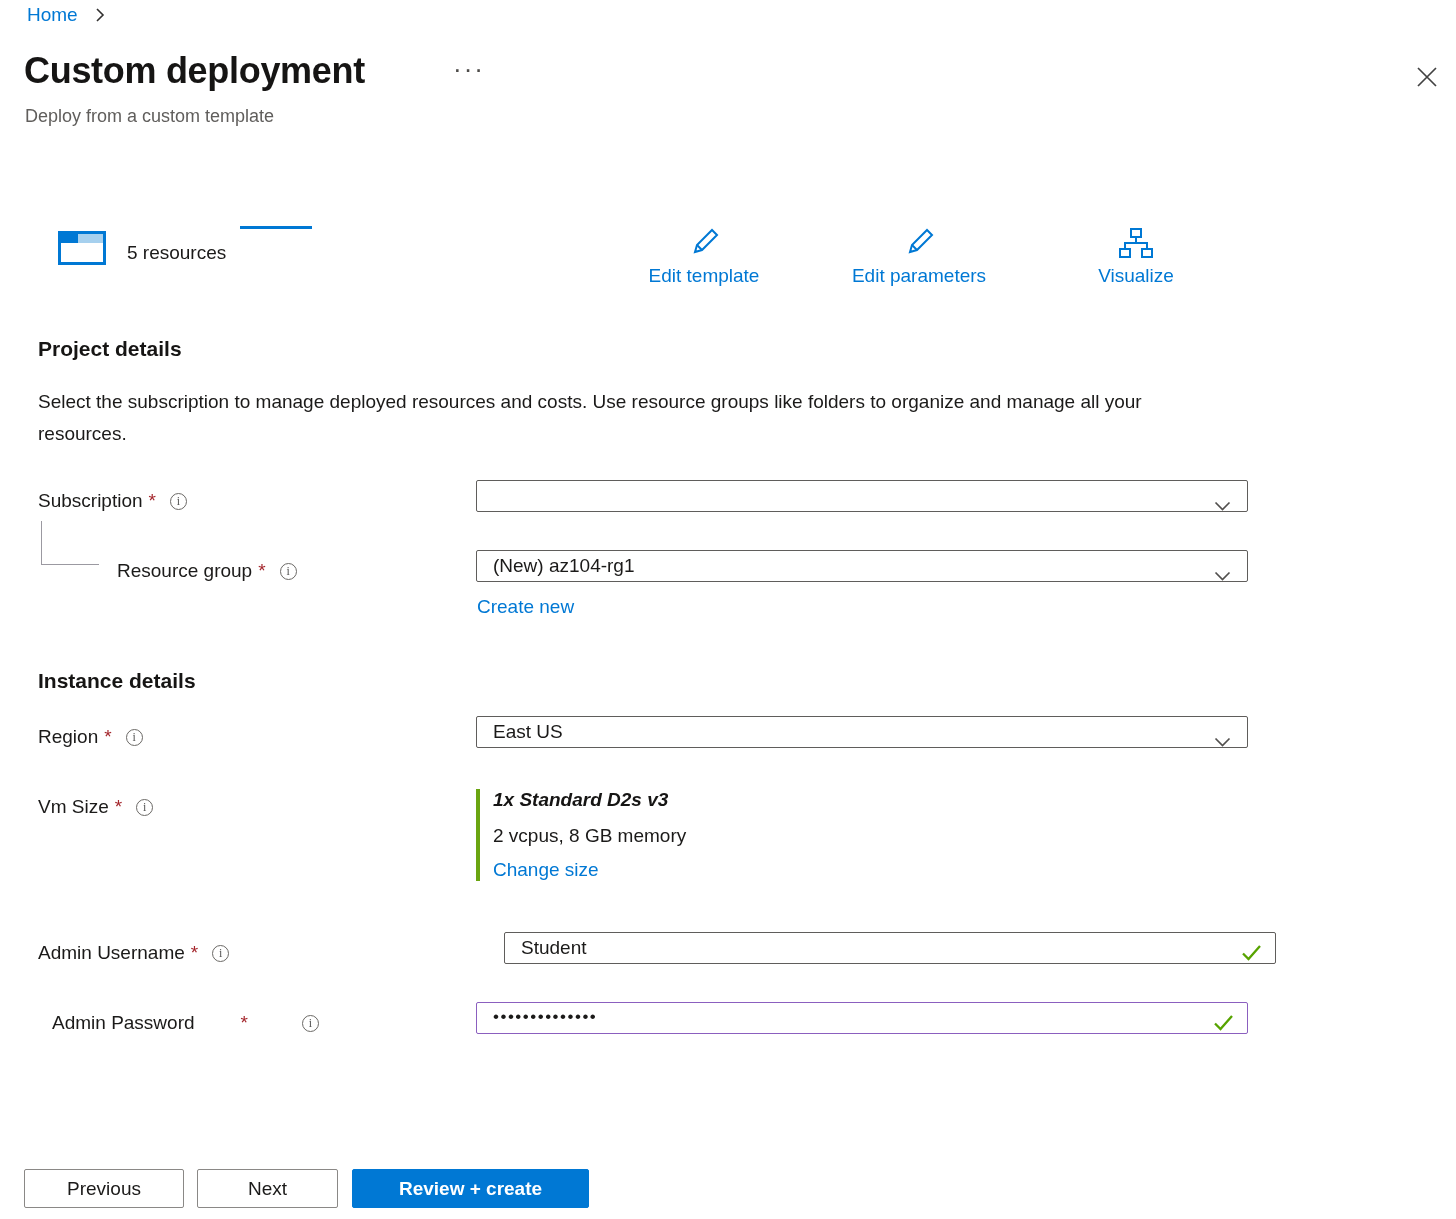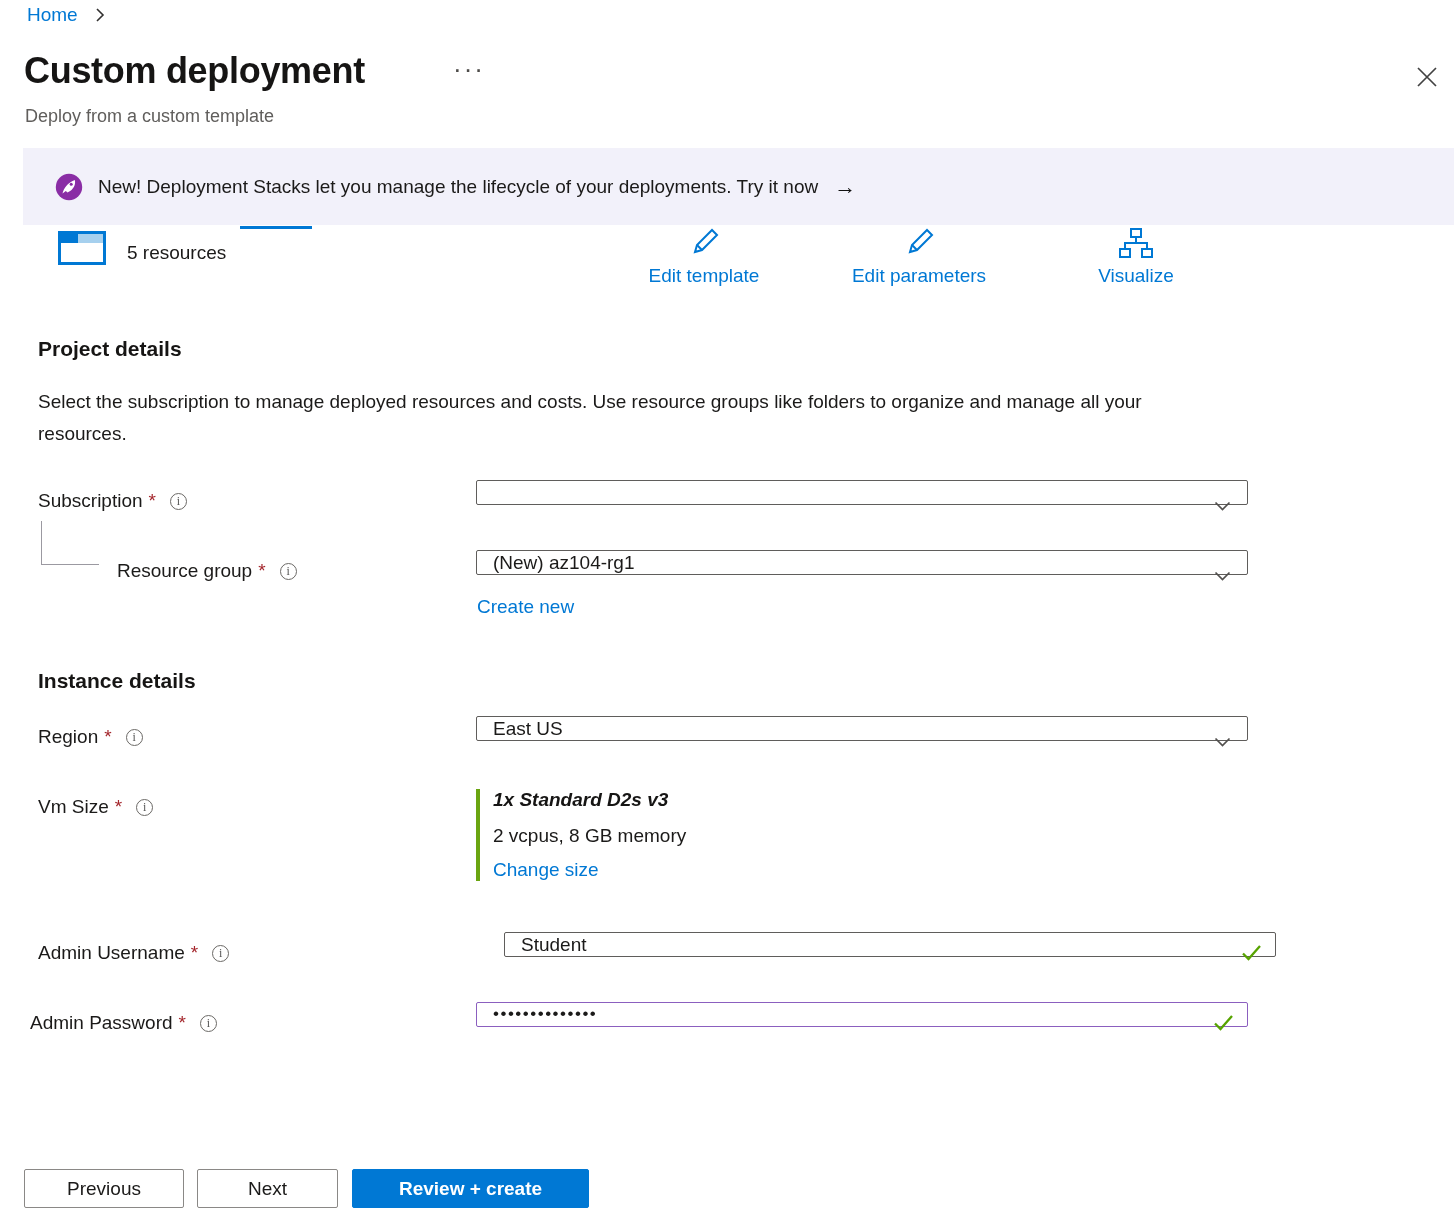--- a/index.html
+++ b/index.html
@@ -37,21 +37,21 @@
   .section-heading { font-size:21px; font-weight:700; color:#161514; }
   #project-details-heading { left:38px; top:337px; }
   #instance-details-heading { left:38px; top:669px; }
   .section-desc { left:38px; top:386px; width:1155px; font-size:19px; line-height:32px; color:#1b1a19; }
 
   
   .field-label { position:absolute; display:flex; align-items:center; font-size:19px; color:#1b1a19; }
   .req { color:#a4262c; margin-left:6px; font-size:19px; }
   .info-icon { width:17px; height:17px; border:1.2px solid #6b6966; border-radius:50%; display:inline-flex; align-items:center; justify-content:center; color:#555; margin-left:14px; cursor:default; }
   .info-icon::before { content:"i"; font-size:12px; font-family:"Liberation Serif", serif; }
-  .field-box { position:absolute; left:476px; width:772px; height:25px; border:1px solid #5f5d5b; border-radius:2px; background:#fff; display:flex; align-items:center; padding:0 16px; font-size:19px; }
+  .field-box { position:absolute; left:476px; width:772px; height:32px; border:1px solid #5f5d5b; border-radius:2px; background:#fff; display:flex; align-items:center; padding:0 16px; font-size:19px; }
   .select-box { cursor:pointer; }
   .field-box .chev { position:absolute; right:16px; top:14px; }
   .field-box .check { position:absolute; right:13px; top:11px; }
   .connector { position:absolute; left:41px; top:521px; width:58px; height:44px; border-left:1px solid #9b99a1; border-bottom:1px solid #9b99a1; }
   .create-new { position:absolute; left:477px; top:596px; font-size:19px; }
   .password-box { border-color:#8b5fbf; }
   .password-dots { font-size:17px; letter-spacing:1.5px; position:relative; top:-1px; }
 
   
   .vm-block { position:absolute; left:476px; top:789px; border-left:4px solid #6aa511; padding-left:13px; }
@@ -81,31 +81,20 @@
 
   <h1 class="abs page-title">Custom deployment</h1>
   <span class="abs more-options"></span>
   <span class="abs close-btn">
     <svg width="24" height="24" viewBox="0 0 24 24" fill="none" stroke="#424242" stroke-width="1.7">
         <path d="M3 3 L21 21 M21 3 L3 21"></path>
       </svg>
   </span>
   <div class="abs subtitle">Deploy from a custom template</div>
 
-  <div class="abs banner">
-    <span class="rocket">
-      <svg width="28" height="28" viewBox="0 0 28 28">
-        <circle cx="14" cy="14" r="13.2" fill="#8a2da5"></circle>
-        <path d="M7.5 20.5 C9 15 12 10.5 19.8 7 C20.9 11 19 16.5 12.5 19.6 L10.8 17.9 Z" fill="#ffffff"></path>
-        <circle cx="16.2" cy="11.3" r="1.5" fill="#8a2da5"></circle>
-      </svg>
-    </span>
-    <span class="banner-text">New! Deployment Stacks let you manage the lifecycle of your deployments. Try it now</span>
-    <span class="banner-arrow">→</span>
-  </div>
 
   <span class="abs resources-icon">
     <svg width="48" height="34" viewBox="0 0 48 34">
       <rect x="1.5" y="1.5" width="45" height="31" fill="#ffffff" stroke="#0078d4" stroke-width="3"></rect>
       <rect x="3" y="3" width="42" height="9" fill="#a6d0ee"></rect>
       <rect x="3" y="3" width="17" height="9" fill="#0078d4"></rect>
     </svg>
   </span>
   <span class="abs resources-label">5 resources</span>
   <span class="abs fragment"></span>
@@ -210,21 +199,21 @@
   </div>
   <div class="field-box" style="top:932px;margin-left:28px;">
     <span>Student</span>
     <span class="check">
       <svg width="21" height="17" viewBox="0 0 21 17" fill="none" stroke="#57a300" stroke-width="2.3">
           <path d="M2 9.5 L7.5 15 L19 2"></path>
         </svg>
     </span>
   </div>
 
-  <div class="field-label" style="left:30px; top:1012px;">
+  <div class="field-label" style="left:52px; top:1012px;gap:40px;">
     <span>Admin Password</span>
     <span class="req">*</span>
     <span class="info-icon"></span>
   </div>
   <div class="field-box password-box" style="top:1002px;">
     <span class="password-dots">••••••••••••••</span>
     <span class="check">
       <svg width="21" height="17" viewBox="0 0 21 17" fill="none" stroke="#57a300" stroke-width="2.3">
           <path d="M2 9.5 L7.5 15 L19 2"></path>
         </svg>

